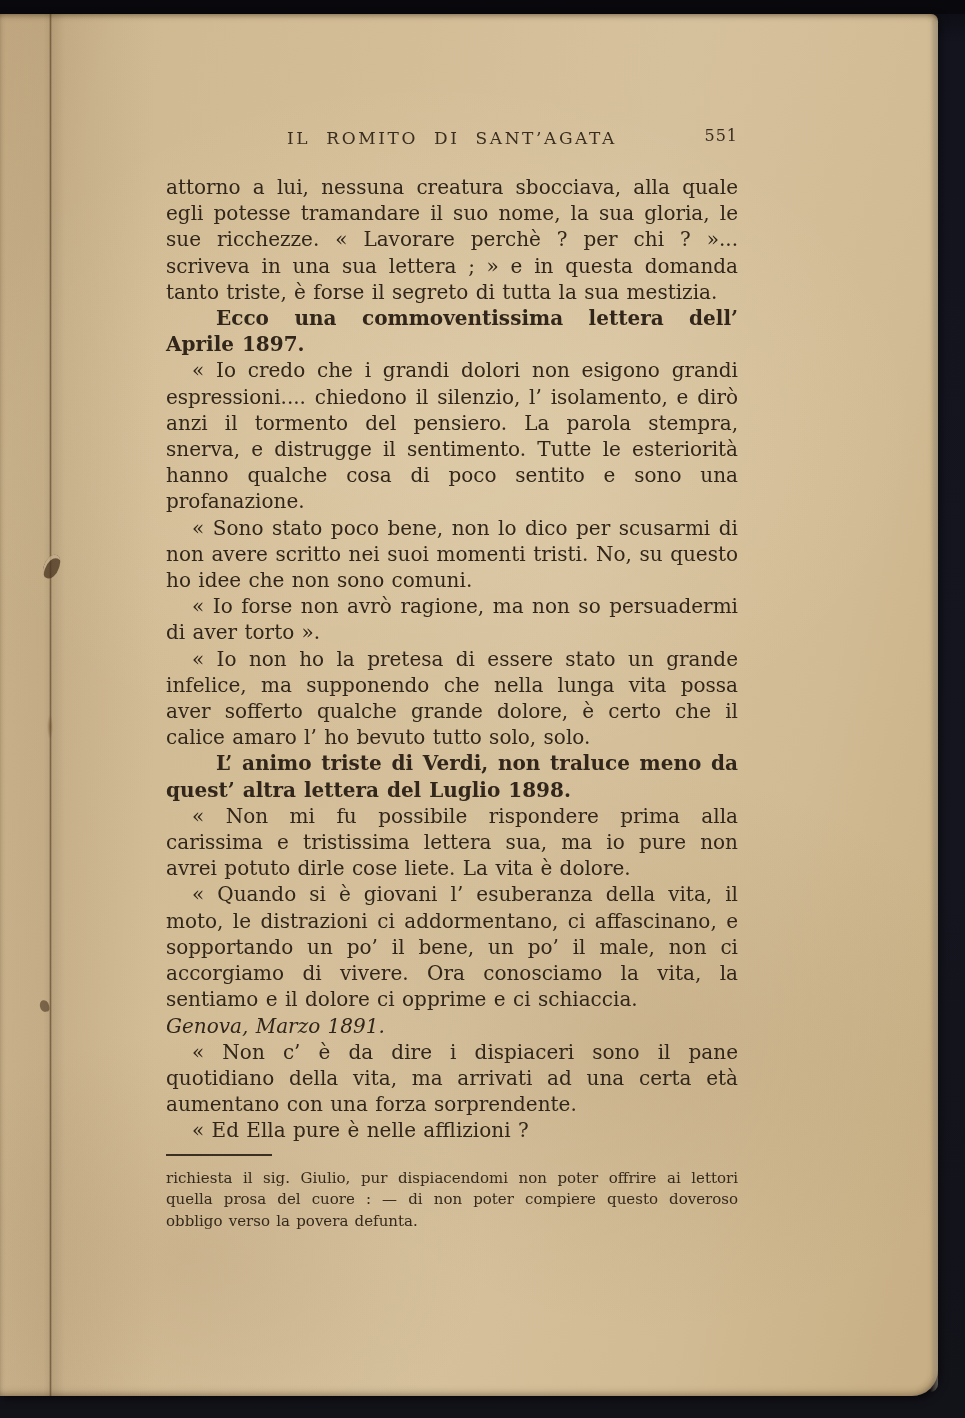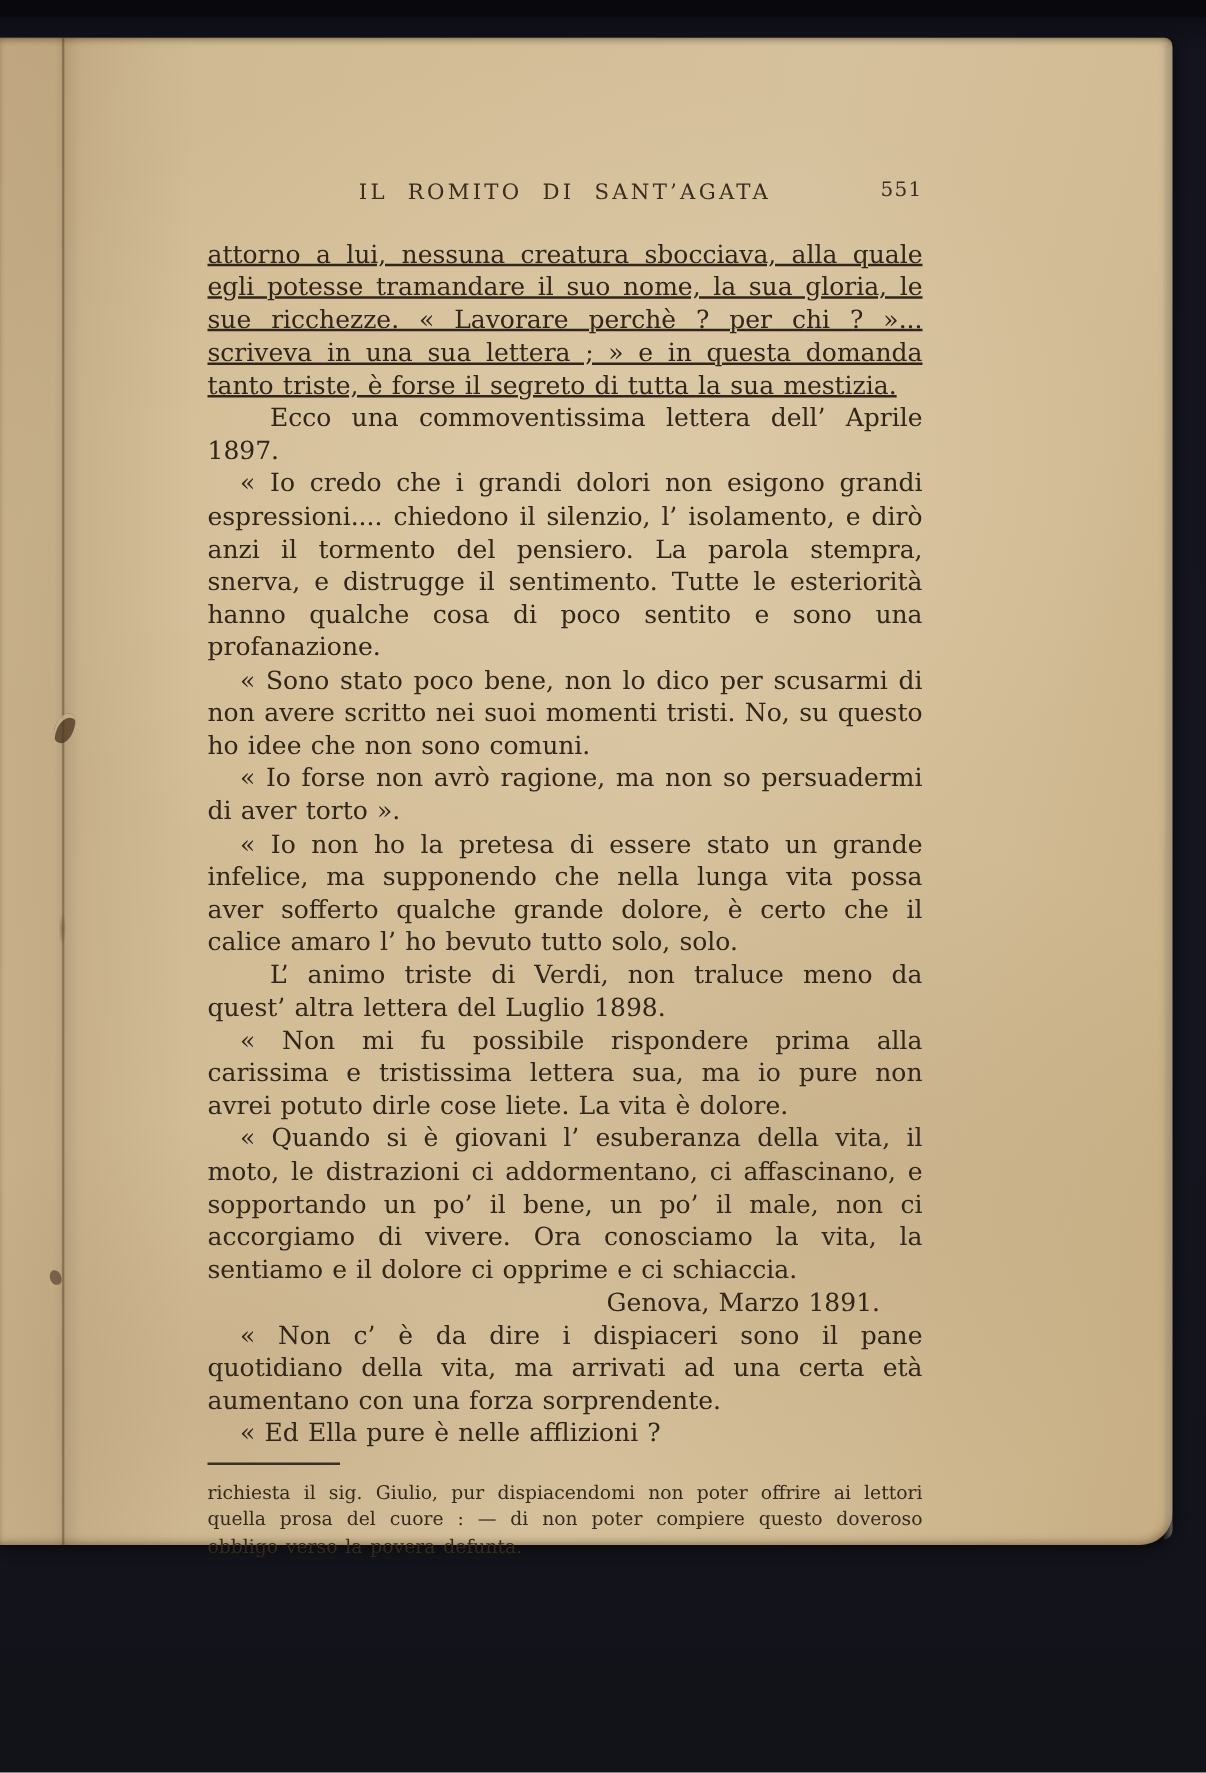--- a/index.html
+++ b/index.html
@@ -8,21 +8,21 @@
     width:965px;height:1418px;
     background:linear-gradient(180deg,#0b0b11 0%,#14141f 3%,#15151f 60%,#121219 100%);
     overflow:hidden;
     font-family:"DejaVu Serif","Liberation Serif",serif;
   }
   .top-strip{
     position:absolute;left:0;top:0;width:965px;height:14px;
     background:#09090d;
   }
   .paper{
-    position:absolute;left:0;top:30px;width:938px;height:1206px;
+    position:absolute;left:0;top:14px;width:938px;height:1382px;
     background:
       radial-gradient(ellipse 700px 500px at 46% 30%, rgba(255,244,215,0.20), rgba(255,244,215,0) 70%),
       radial-gradient(ellipse 500px 400px at 70% 75%, rgba(120,90,50,0.10), rgba(120,90,50,0) 70%),
       radial-gradient(ellipse 400px 300px at 20% 90%, rgba(125,95,55,0.12), rgba(125,95,55,0) 75%),
       linear-gradient(103deg,#c9b089 0%,#cfb992 9%,#d3bd97 32%,#d6c19d 55%,#d1bb94 78%,#c8af85 97%);
     border-radius:0 7px 26px 0;
     box-shadow:
       inset 0 4px 6px -3px rgba(50,35,15,0.55),
       inset 0 -5px 8px -4px rgba(60,40,20,0.45),
       inset -6px 0 10px -5px rgba(60,45,25,0.35),
@@ -71,24 +71,24 @@
   }
 
   .body{
     position:absolute;left:166px;top:160px;width:572px;
     color:#312619;
     font-size:20px;line-height:26.2px;
     text-align:justify;
     word-spacing:1px;
   }
   .para{margin:0;}
-  .para.flush{text-indent:0;text-decoration:underline;}
-  .para.plain-indent{text-indent:50px;}
+  .para.flush{text-indent:0;}
+  .para.plain-indent{text-indent:50px;font-weight:bold;}
   .para.quote-indent{text-indent:26px;}
-  .para.dateline{text-align:right;padding-right:34px;text-indent:0;}
+  .para.dateline{text-align:left;padding-right:34px;text-indent:0;font-style:italic;}
 
   .footnote-block{margin-top:10px;}
   .fnrule{
     width:106px;height:2px;background:#3b2f21;margin:0 0 12px 0;
   }
   .fntext{
     margin:0;font-size:15px;line-height:21.5px;
     text-align:justify;word-spacing:1.5px;color:#35291b;
   }
 </style>

